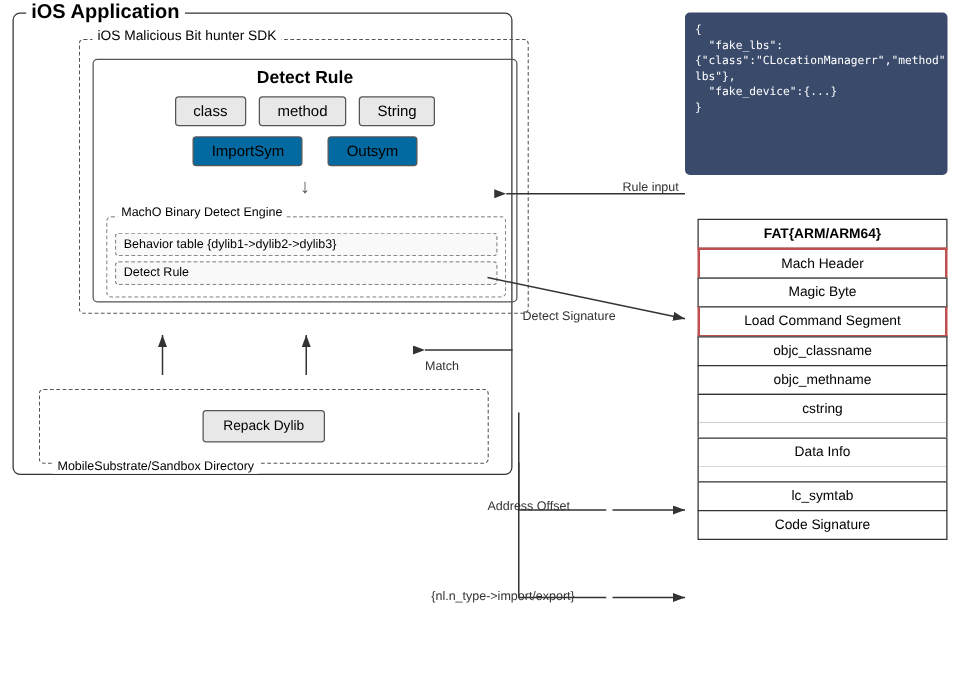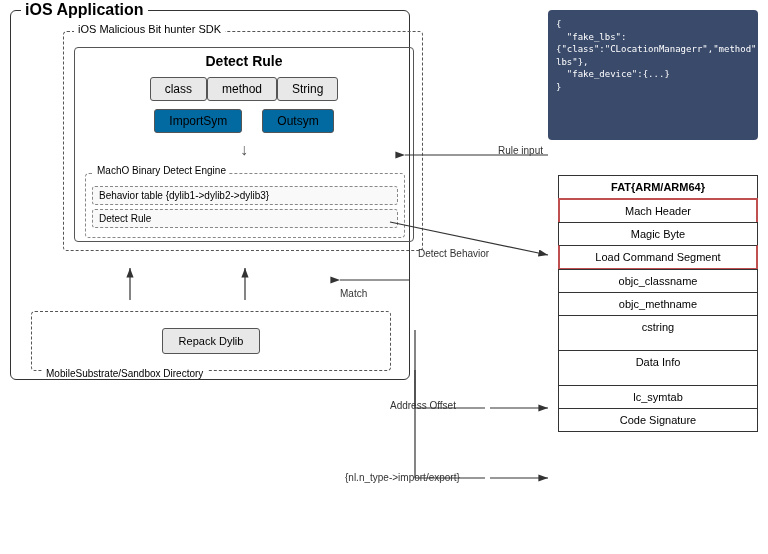--- a/index.html
+++ b/index.html
@@ -74,20 +74,21 @@
       text-align: center;
       font-size: 14px;
       font-weight: bold;
       padding: 5px 0 8px 0;
     }
 
     
     .buttons-row {
       display: flex;
       justify-content: center;
+      gap: 10px;
       margin-bottom: 8px;
     }
     .btn-box {
       border: 1px solid #555;
       border-radius: 3px;
       padding: 4px 14px;
       font-size: 12px;
       background: #e8e8e8;
     }
 
@@ -356,21 +357,21 @@
     <div class="fat-row">objc_methname</div>
     <div class="fat-row">cstring</div>
     <div style="height:12px; border-left:1px solid #333; border-right:1px solid #333; background:#fff;"></div>
     <div class="fat-row">Data Info</div>
     <div style="height:12px; border-left:1px solid #333; border-right:1px solid #333; background:#fff;"></div>
     <div class="fat-row">lc_symtab</div>
     <div class="fat-row">Code Signature</div>
   </div>
 
   <div class="label-rule-input">Rule input</div>
-  <div class="label-detect-behavior">Detect Behavior</div>
+  <div class="label-detect-behavior">Detect Signature</div>
   <div class="label-match">Match</div>
   <div class="label-address-offset">Address Offset</div>
   <div class="label-lc-symtab">{nl.n_type-&gt;import/export}</div>
 
   <svg class="svg-overlay">
 
     <defs>
       <marker id="arrowhead" markerWidth="8" markerHeight="6" refX="8" refY="3" orient="auto">
         <polygon points="0 0, 8 3, 0 6" fill="#333"></polygon>
       </marker>

